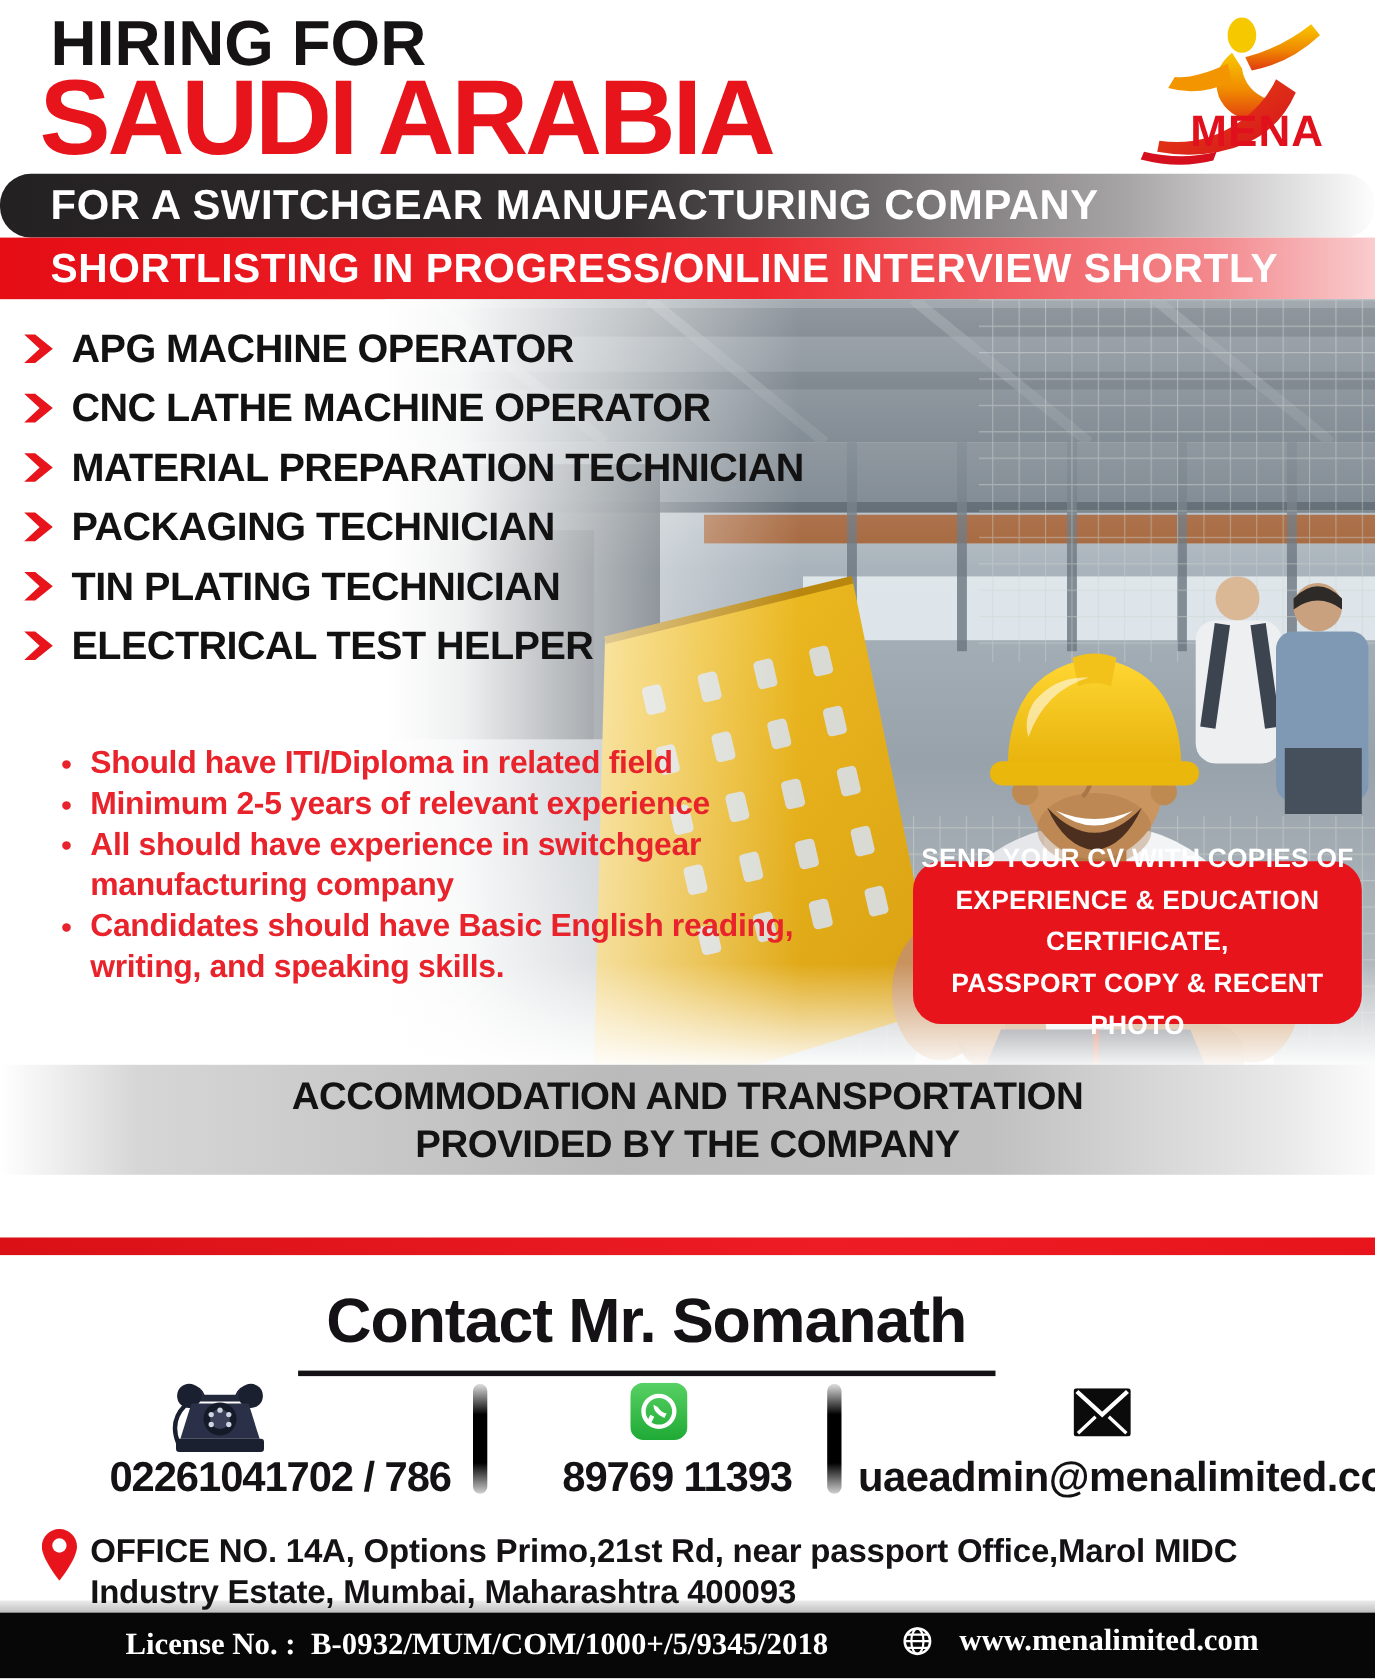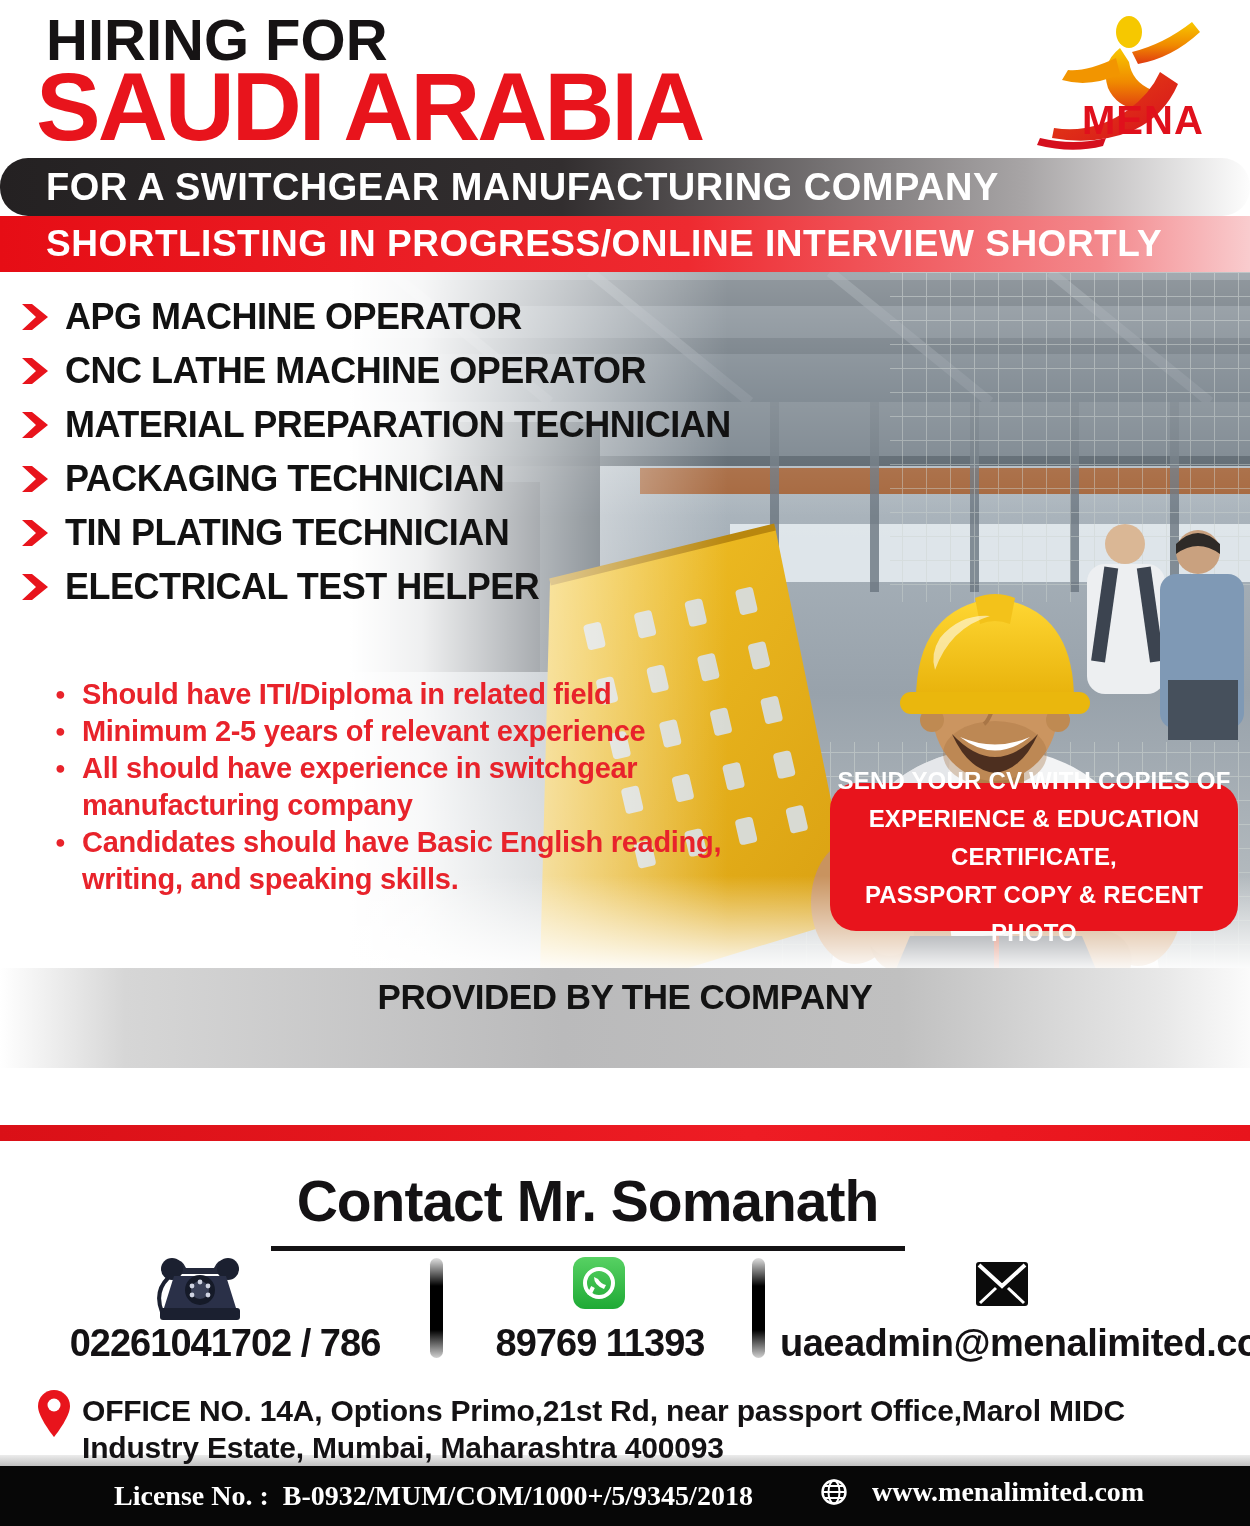--- a/index.html
+++ b/index.html
@@ -56,21 +56,21 @@
   .divider{position:absolute;left:0;top:1125px;width:100%;height:16px;
     background:linear-gradient(90deg,#da1017 0%,#ee1c24 60%,#e8141c 100%);}
   
   .contact-heading{position:absolute;left:0;top:1168px;width:1175px;text-align:center;
     font-size:57px;font-weight:bold;color:#141214;letter-spacing:-1px;}
   .heading-underline{position:absolute;left:271px;top:1246px;width:634px;height:5px;background:#141214;}
   .icon-abs{position:absolute;}
   .sep{position:absolute;top:1258px;width:13px;height:100px;border-radius:7px;
     background:linear-gradient(180deg,rgba(0,0,0,.12) 0%,#000 28%,#000 72%,rgba(0,0,0,.18) 100%);}
   .c-label{position:absolute;top:1322px;font-size:38px;font-weight:bold;color:#141214;
-    letter-spacing:-1px;text-align:center;}
+    letter-spacing:-1px;text-align:right;}
   .address-row{position:absolute;left:82px;top:1392px;width:1125px;font-size:30px;
     font-weight:bold;color:#141214;line-height:37px;letter-spacing:-.2px;z-index:2;}
   
   .pre-footer{position:absolute;left:0;top:1455px;width:100%;height:11px;
     background:linear-gradient(180deg,#ececec,#bfbfbf);}
   .footer{position:absolute;left:0;top:1466px;width:100%;height:60px;background:#070707;}
   .license{position:absolute;left:114px;top:1480px;color:#fff;white-space:pre-wrap;
     font-family:"Liberation Serif",serif;font-weight:bold;font-size:28px;}
   .website{position:absolute;left:820px;top:1476px;display:flex;align-items:center;gap:24px;
     color:#fff;font-family:"Liberation Serif",serif;font-weight:bold;font-size:28px;}
@@ -277,20 +277,21 @@
     <div class="req">Candidates should have Basic English reading, writing, and speaking skills.</div>
   </div>
 
   <div class="cv-box">
     <div class="cv-line">SEND YOUR CV WITH COPIES OF</div>
     <div class="cv-line">EXPERIENCE &amp; EDUCATION  CERTIFICATE,</div>
     <div class="cv-line">PASSPORT COPY &amp; RECENT PHOTO</div>
   </div>
 
   <div class="benefits">
+    <div class="benefit-line">ACCOMMODATION AND TRANSPORTATION</div>
     <div class="benefit-line">PROVIDED BY THE COMPANY</div>
   </div>
 
   <div class="divider"></div>
 
   <div class="contact-heading">Contact Mr. Somanath</div>
   <div class="heading-underline"></div>
 
   <svg class="icon-abs" style="left:152px;top:1256px;" width="96" height="72" viewBox="0 0 96 72">
     <path d="M14 18 Q10 6 20 4 Q30 2 34 12 L62 12 Q66 2 76 4 Q86 6 82 18 Z" fill="#23283a"></path>

